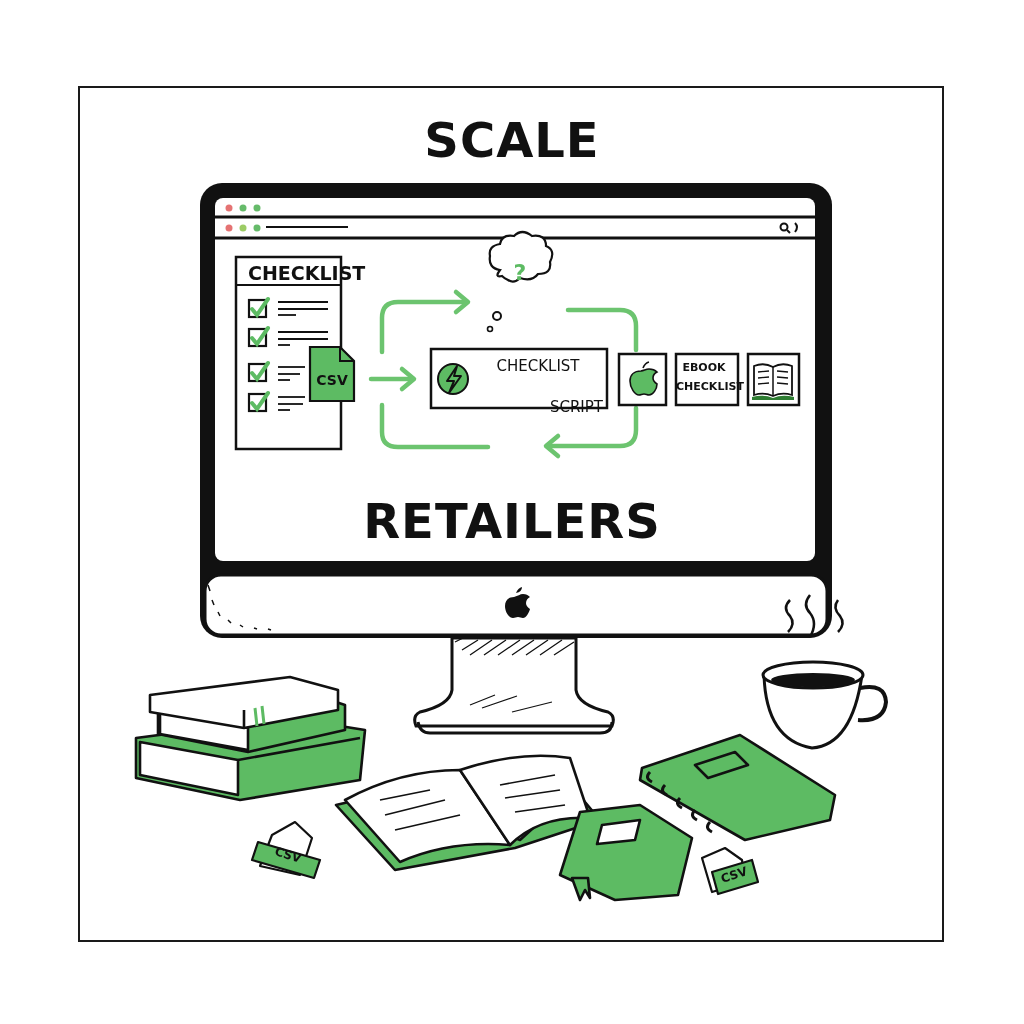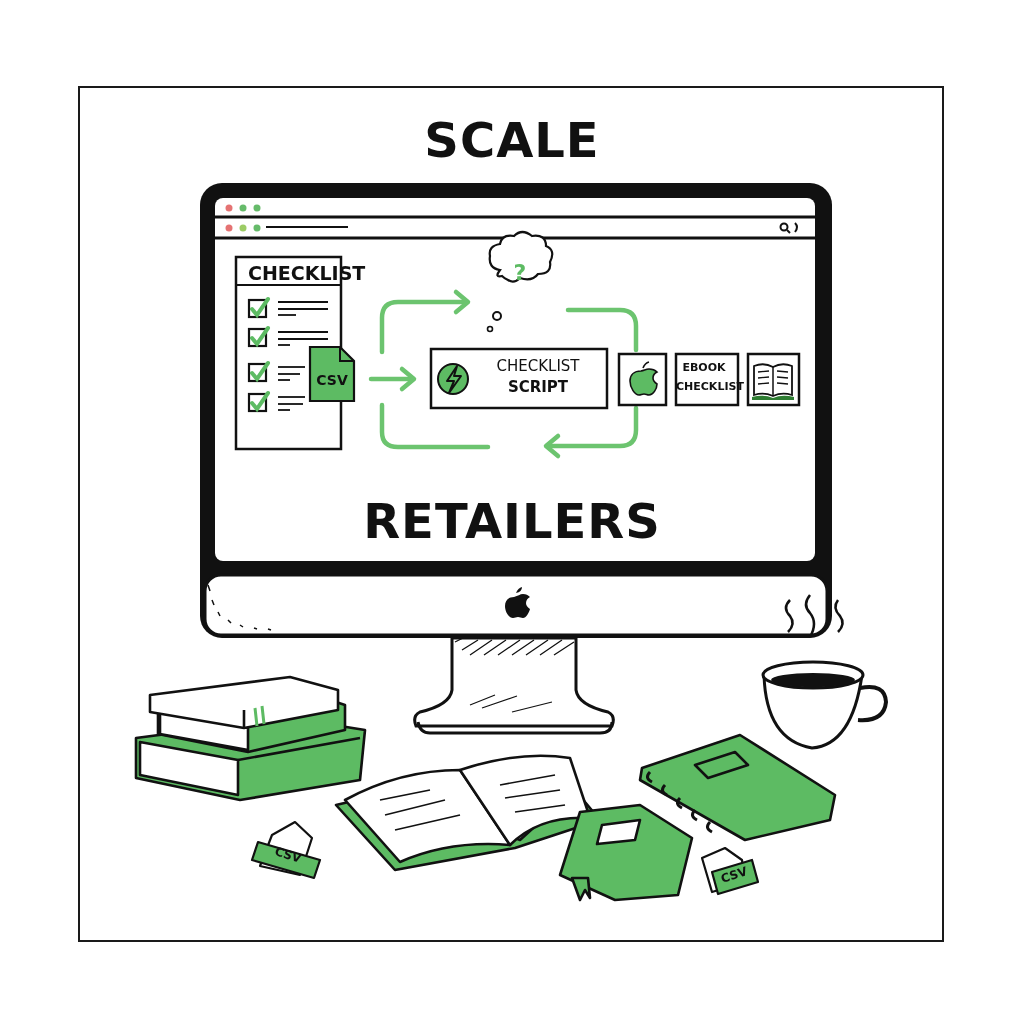--- a/index.html
+++ b/index.html
@@ -190,19 +190,19 @@
   <g stroke="#111" stroke-width="2.2" stroke-linejoin="round">
     <path d="M702 858 L725 848 L742 860 L745 882 L712 892 Z" fill="#fff"></path>
     <path d="M712 872 L752 860 L758 882 L718 894 Z" fill="#5dbb63"></path>
   </g>
 </svg>
 
 <div class="lbl" style="left:248px;top:262px;width:97px;font-size:19px;">CHECKLIST</div>
 <div class="lbl" style="left:310px;top:372px;width:44px;font-size:14px;">CSV</div>
 <div class="lbl" style="left:505px;top:260px;width:30px;font-size:22px;color:#5dbb63;">?</div>
 <div class="lbl" style="left:473px;top:357px;width:130px;font-size:15px;font-weight:normal;">CHECKLIST</div>
-<div class="lbl" style="left:473px;top:378px;width:130px;font-size:15px;font-weight:bold;">SCRIPT</div>
+<div class="lbl" style="left:473px;top:398px;width:130px;font-size:15px;font-weight:normal;text-align:right;">SCRIPT</div>
 <div class="lbl" style="left:676px;top:361px;width:56px;font-size:11px;">EBOOK</div>
 <div class="lbl" style="left:676px;top:380px;width:62px;font-size:11px;">CHECKLIST</div>
 <div class="lbl" style="left:262px;top:848px;width:52px;font-size:12px;transform:rotate(18deg);">CSV</div>
 <div class="lbl" style="left:712px;top:868px;width:44px;font-size:12px;transform:rotate(-18deg);">CSV</div>
 
 <div class="title bottom">RETAILERS</div>
 
 </body></html>

